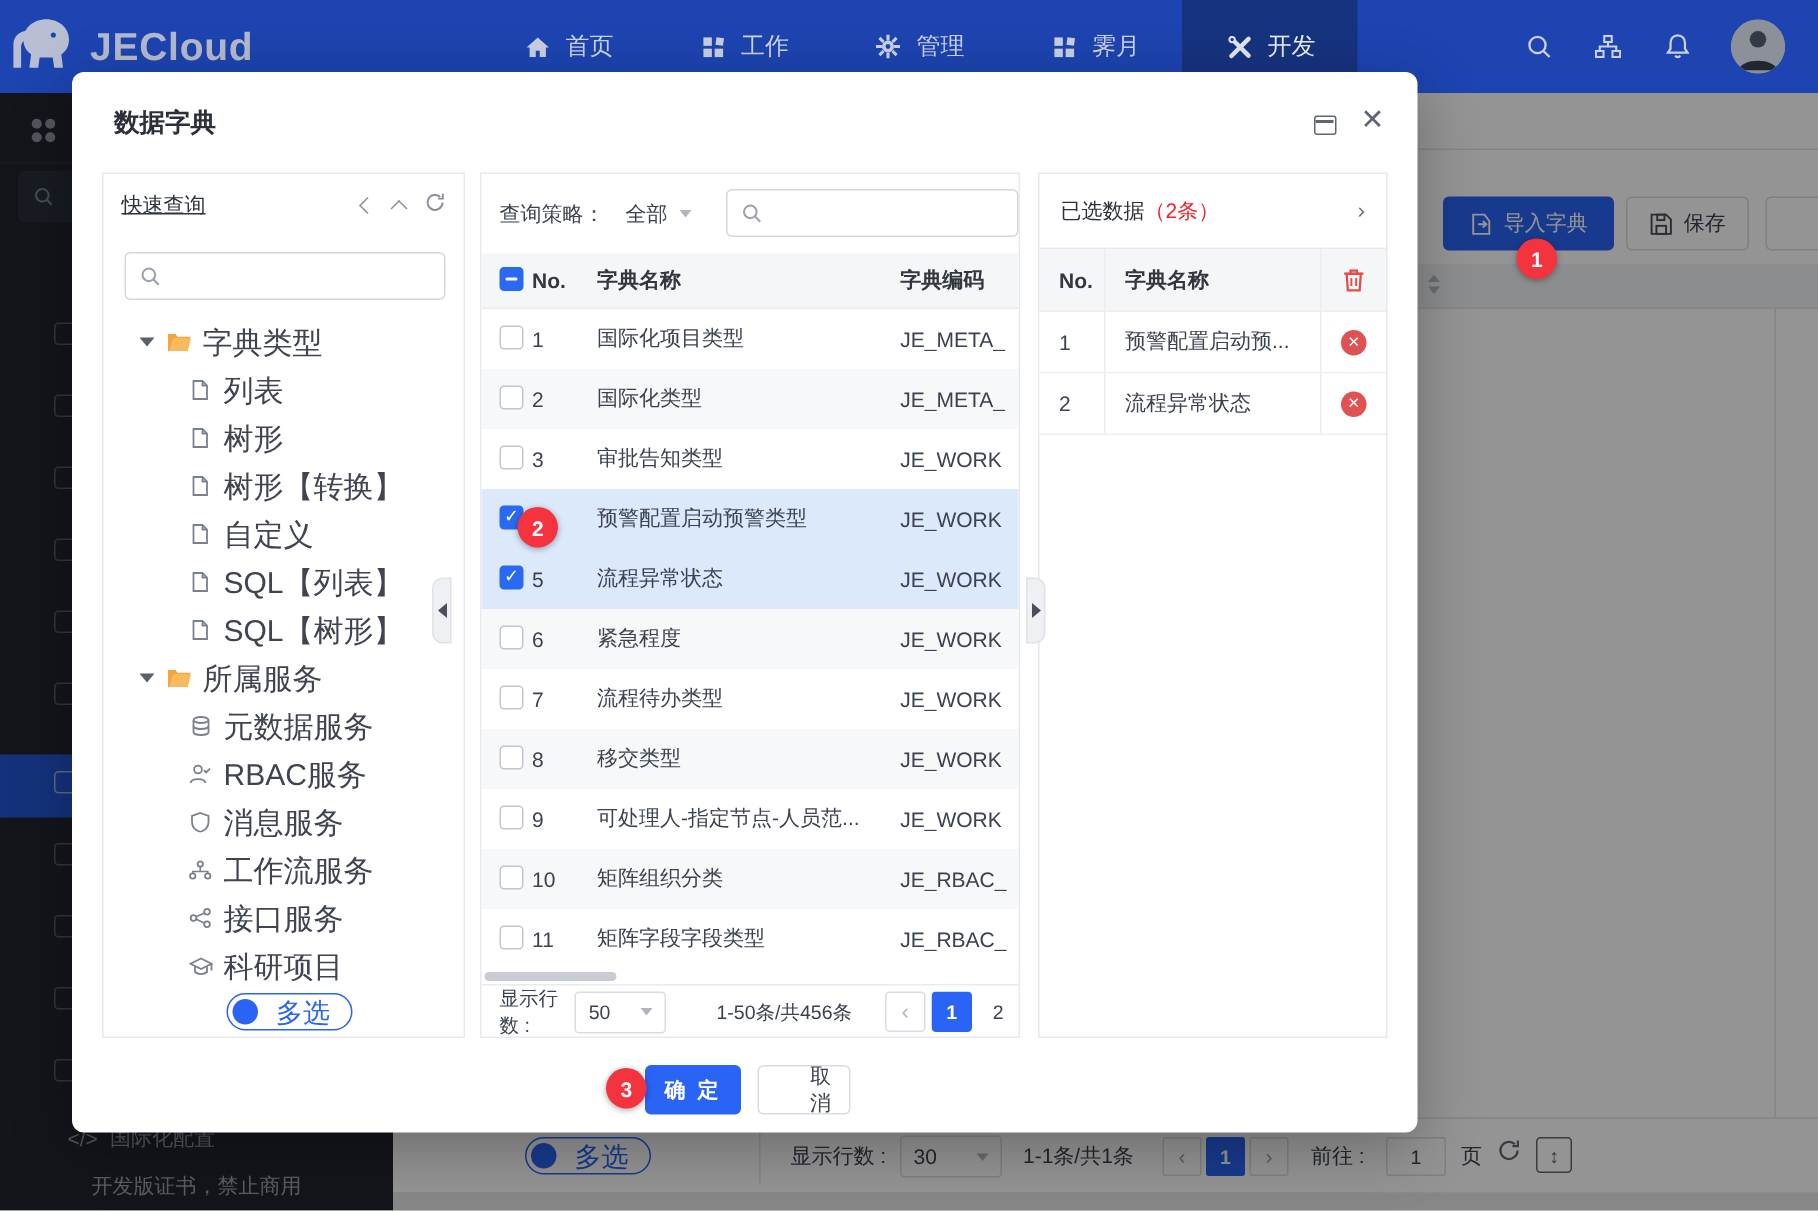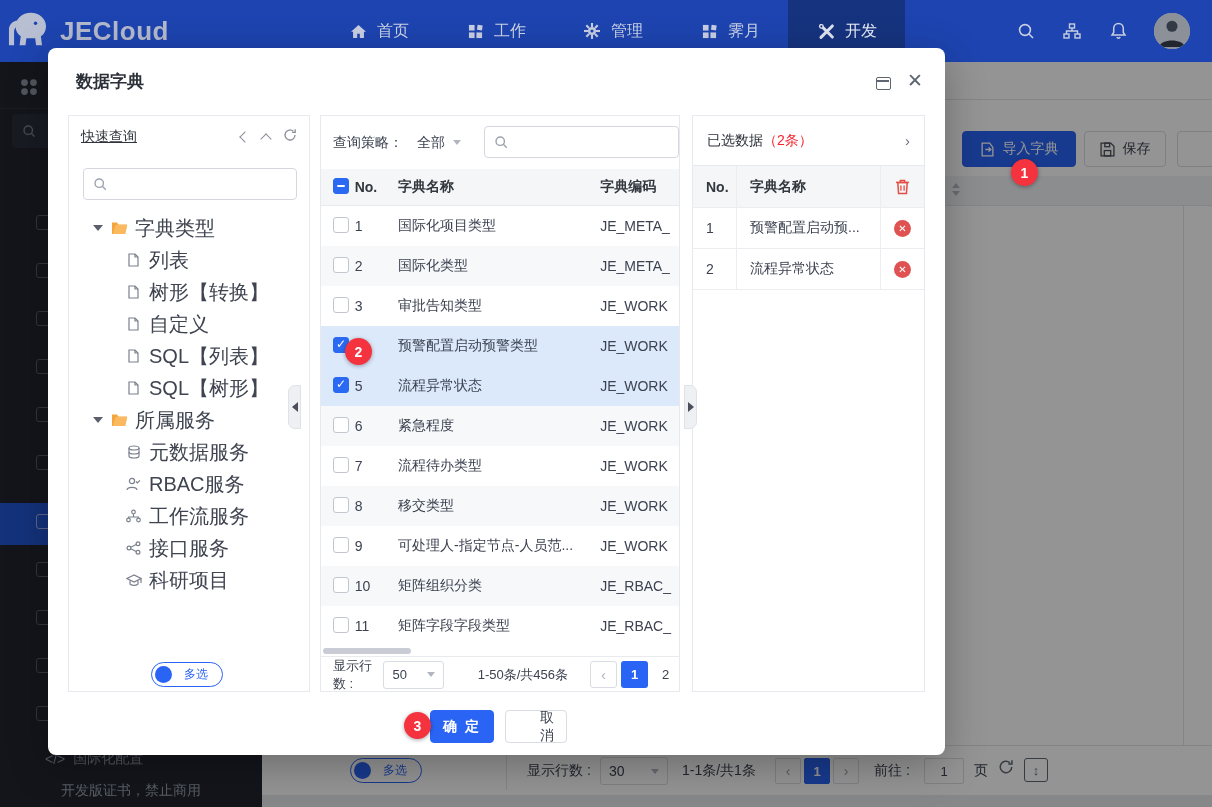--- a/index.html
+++ b/index.html
@@ -36,21 +36,21 @@
   .bg-save { position:absolute; top:31px; left:822px; width:82px; height:36px; }
   .bg-extra { position:absolute; top:31px; left:915px; width:60px; height:36px; }
   .bg-thead { position:absolute; top:114px; left:0; width:950px; height:30px; background:#f2f3f6; border-bottom:1px solid #e4e6ea; }
   .sort-carets { position:absolute; left:690px; top:7px; display:flex; flex-direction:column; gap:3px; }
   .caret-up { width:0; height:0; border-left:4px solid transparent; border-right:4px solid transparent; border-bottom:5px solid #b6bac2; }
   .caret-dn { width:0; height:0; border-left:4px solid transparent; border-right:4px solid transparent; border-top:5px solid #b6bac2; }
   .bg-body { position:absolute; top:144px; left:0; width:950px; height:539px; background:#fff; }
   .bg-vline { position:absolute; top:144px; left:921px; width:1px; height:539px; background:#e4e6ea; }
   .bg-pagebar { position:absolute; top:683px; left:0; width:950px; height:50px; background:#fff; border-top:1px solid #e2e4e8; font-size:14px; color:#3c4250; }
   .bg-footstrip { position:absolute; top:733px; left:0; width:950px; height:12px; background:#e6e8ec; }
-  .toggle-pill { display:flex; align-items:center; gap:12px; border:1.5px solid #2a64f5; border-radius:13px; height:25px; padding:0 14px 0 3px; color:#2a64f5; font-size:12px; background:#fff; }
+  .toggle-pill { display:flex; align-items:center; gap:12px; border:1.5px solid #2a64f5; border-radius:13px; height:25px; padding:0 14px 0 3px; color:#2a64f5; font-size:18px; background:#fff; }
   .toggle-dot { width:17px; height:17px; border-radius:50%; background:#2a64f5; }
   .mini-select { border:1px solid #d9dce3; border-radius:3px; height:28px; display:flex; align-items:center; justify-content:space-between; padding:0 8px; color:#3c4250; background:#fff; }
   .sel-caret { width:0; height:0; border-left:4px solid transparent; border-right:4px solid transparent; border-top:5px solid #b0b5bf; }
   .pg-btn { width:26px; height:26px; border:1px solid #d9dce3; border-radius:2px; background:#fff; display:flex; align-items:center; justify-content:center; color:#9aa0aa; font-size:14px; }
   .pg-num { width:26px; height:26px; border:1px solid #d9dce3; border-radius:2px; background:#fff; display:flex; align-items:center; justify-content:center; color:#3c4250; font-size:13px; }
   .pg-num.active { background:#2a64f5; border-color:#2a64f5; color:#fff; font-weight:bold; }
   .goto-input { width:40px; height:26px; border:1px solid #d9dce3; border-radius:2px; background:#fff; display:flex; align-items:center; justify-content:center; font-size:13px; color:#3c4250; }
 
   
   .mask { position:absolute; top:62px; left:0; width:1212px; height:745px; background:rgba(0,0,0,.42); z-index:5; }
@@ -387,20 +387,30 @@
             <span class="tree-label">列表</span>
           </div>
           <div class="tree-item child">
             <span class="tree-caret empty"></span>
             <span class="tree-icon">
               <svg width="13" height="14" viewBox="0 0 13 14">
                 <path d="M2 1h6l3 3v9H2z" fill="none" stroke="#7a818d" stroke-width="1.2"></path>
                 <path d="M8 1v3h3" fill="none" stroke="#7a818d" stroke-width="1.2"></path>
               </svg>
             </span>
+            <span class="tree-label">树形</span>
+          </div>
+          <div class="tree-item child">
+            <span class="tree-caret empty"></span>
+            <span class="tree-icon">
+              <svg width="13" height="14" viewBox="0 0 13 14">
+                <path d="M2 1h6l3 3v9H2z" fill="none" stroke="#7a818d" stroke-width="1.2"></path>
+                <path d="M8 1v3h3" fill="none" stroke="#7a818d" stroke-width="1.2"></path>
+              </svg>
+            </span>
             <span class="tree-label">树形【转换】</span>
           </div>
           <div class="tree-item child">
             <span class="tree-caret empty"></span>
             <span class="tree-icon">
               <svg width="13" height="14" viewBox="0 0 13 14">
                 <path d="M2 1h6l3 3v9H2z" fill="none" stroke="#7a818d" stroke-width="1.2"></path>
                 <path d="M8 1v3h3" fill="none" stroke="#7a818d" stroke-width="1.2"></path>
               </svg>
             </span>
@@ -450,20 +460,29 @@
           <div class="tree-item child">
             <span class="tree-caret empty"></span>
             <span class="tree-icon">
               <svg width="15" height="14" viewBox="0 0 15 14">
                 <circle cx="6" cy="4" r="2.6" fill="none" stroke="#7a818d" stroke-width="1.2"></circle>
                 <path d="M1 13c.5-3.5 9.5-3.5 10 0" fill="none" stroke="#7a818d" stroke-width="1.2"></path>
                 <path d="M10 4.5l1.4 1.4L14 3.4" fill="none" stroke="#7a818d" stroke-width="1.3"></path>
               </svg>
             </span>
             <span class="tree-label">RBAC服务</span>
+          </div>
+          <div class="tree-item child">
+            <span class="tree-caret empty"></span>
+            <span class="tree-icon">
+              <svg width="13" height="14" viewBox="0 0 13 14">
+                <path d="M6.5 1 12 3v4c0 3.4-2.4 5.6-5.5 6.6C3.4 12.6 1 10.4 1 7V3z" fill="none" stroke="#7a818d" stroke-width="1.2"></path>
+              </svg>
+            </span>
+            <span class="tree-label">消息服务</span>
           </div>
           <div class="tree-item child">
             <span class="tree-caret empty"></span>
             <span class="tree-icon">
               <svg width="15" height="14" viewBox="0 0 15 14">
                 <circle cx="7.5" cy="3" r="1.8" fill="none" stroke="#7a818d" stroke-width="1.2"></circle>
                 <circle cx="2.5" cy="11" r="1.8" fill="none" stroke="#7a818d" stroke-width="1.2"></circle>
                 <circle cx="12.5" cy="11" r="1.8" fill="none" stroke="#7a818d" stroke-width="1.2"></circle>
                 <path d="M7.5 5v3M7.5 8H2.5v1.2M7.5 8h5v1.2" fill="none" stroke="#7a818d" stroke-width="1.1"></path>
               </svg>

